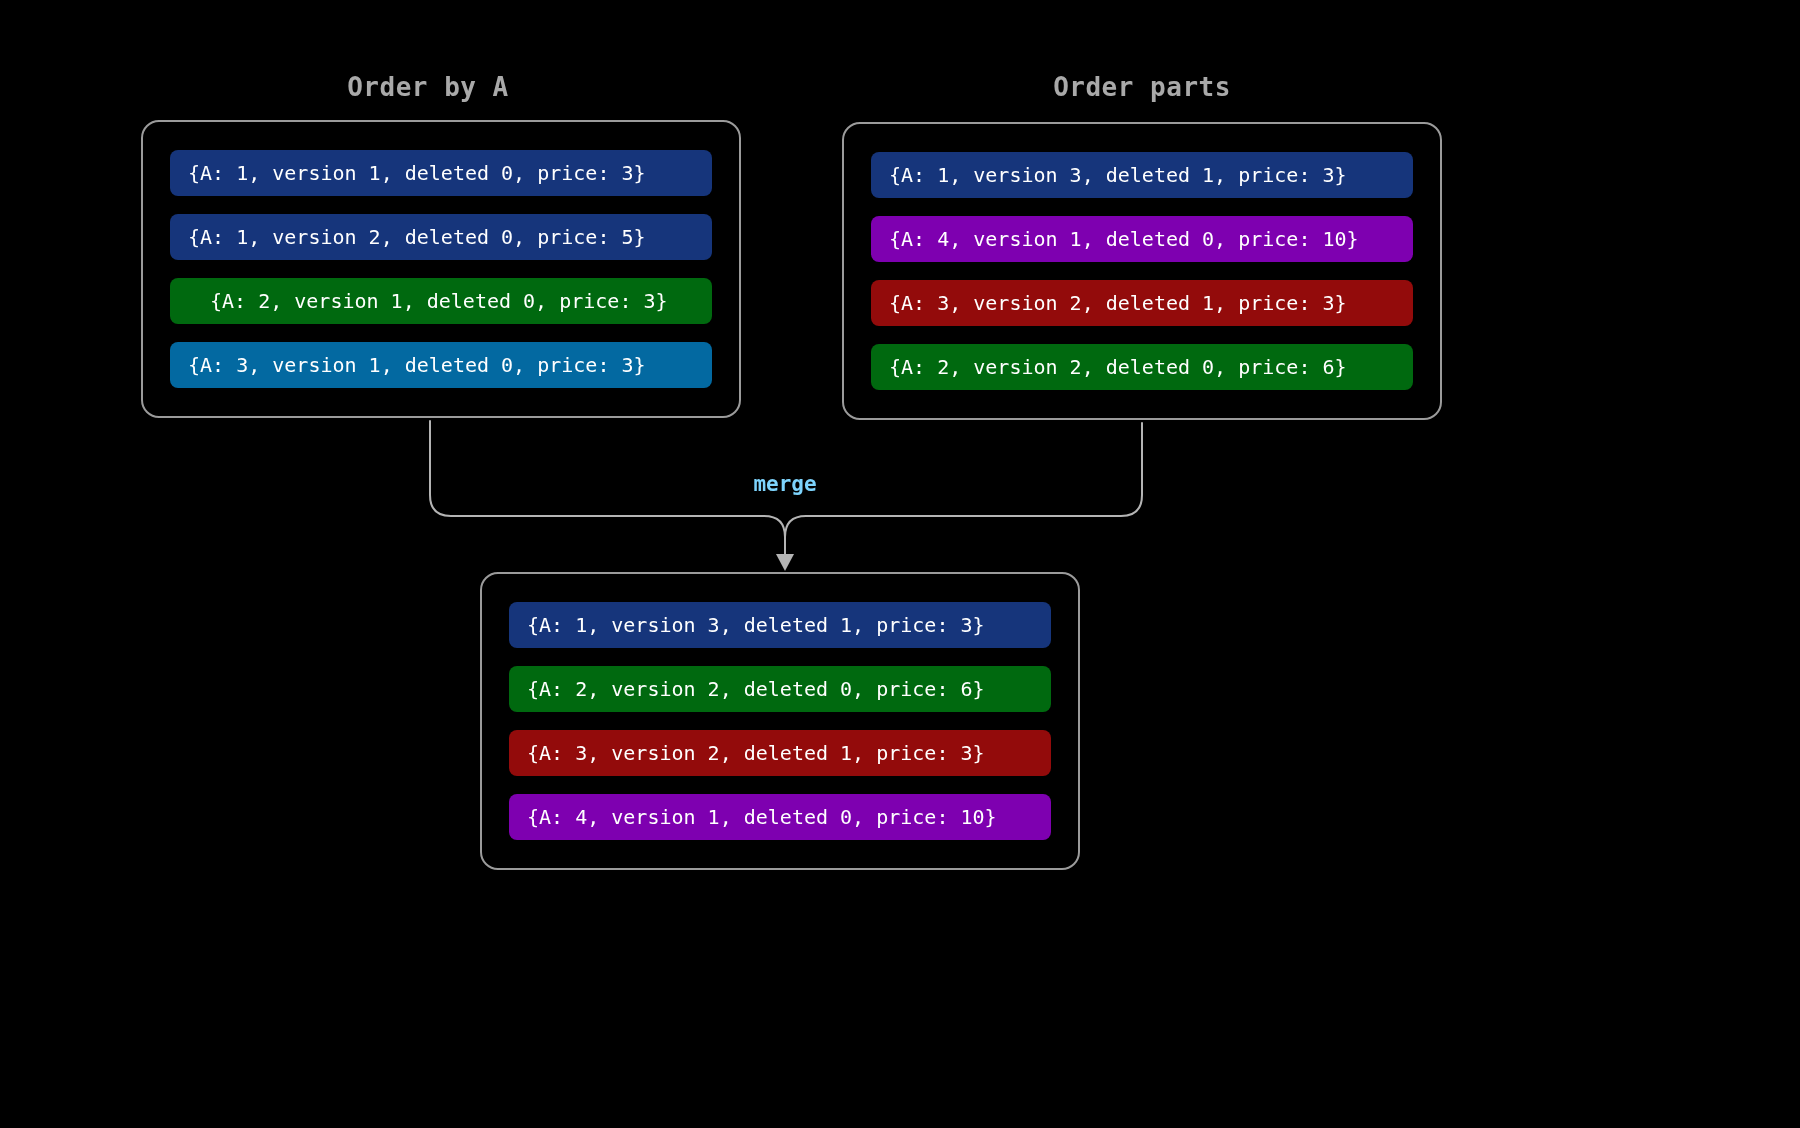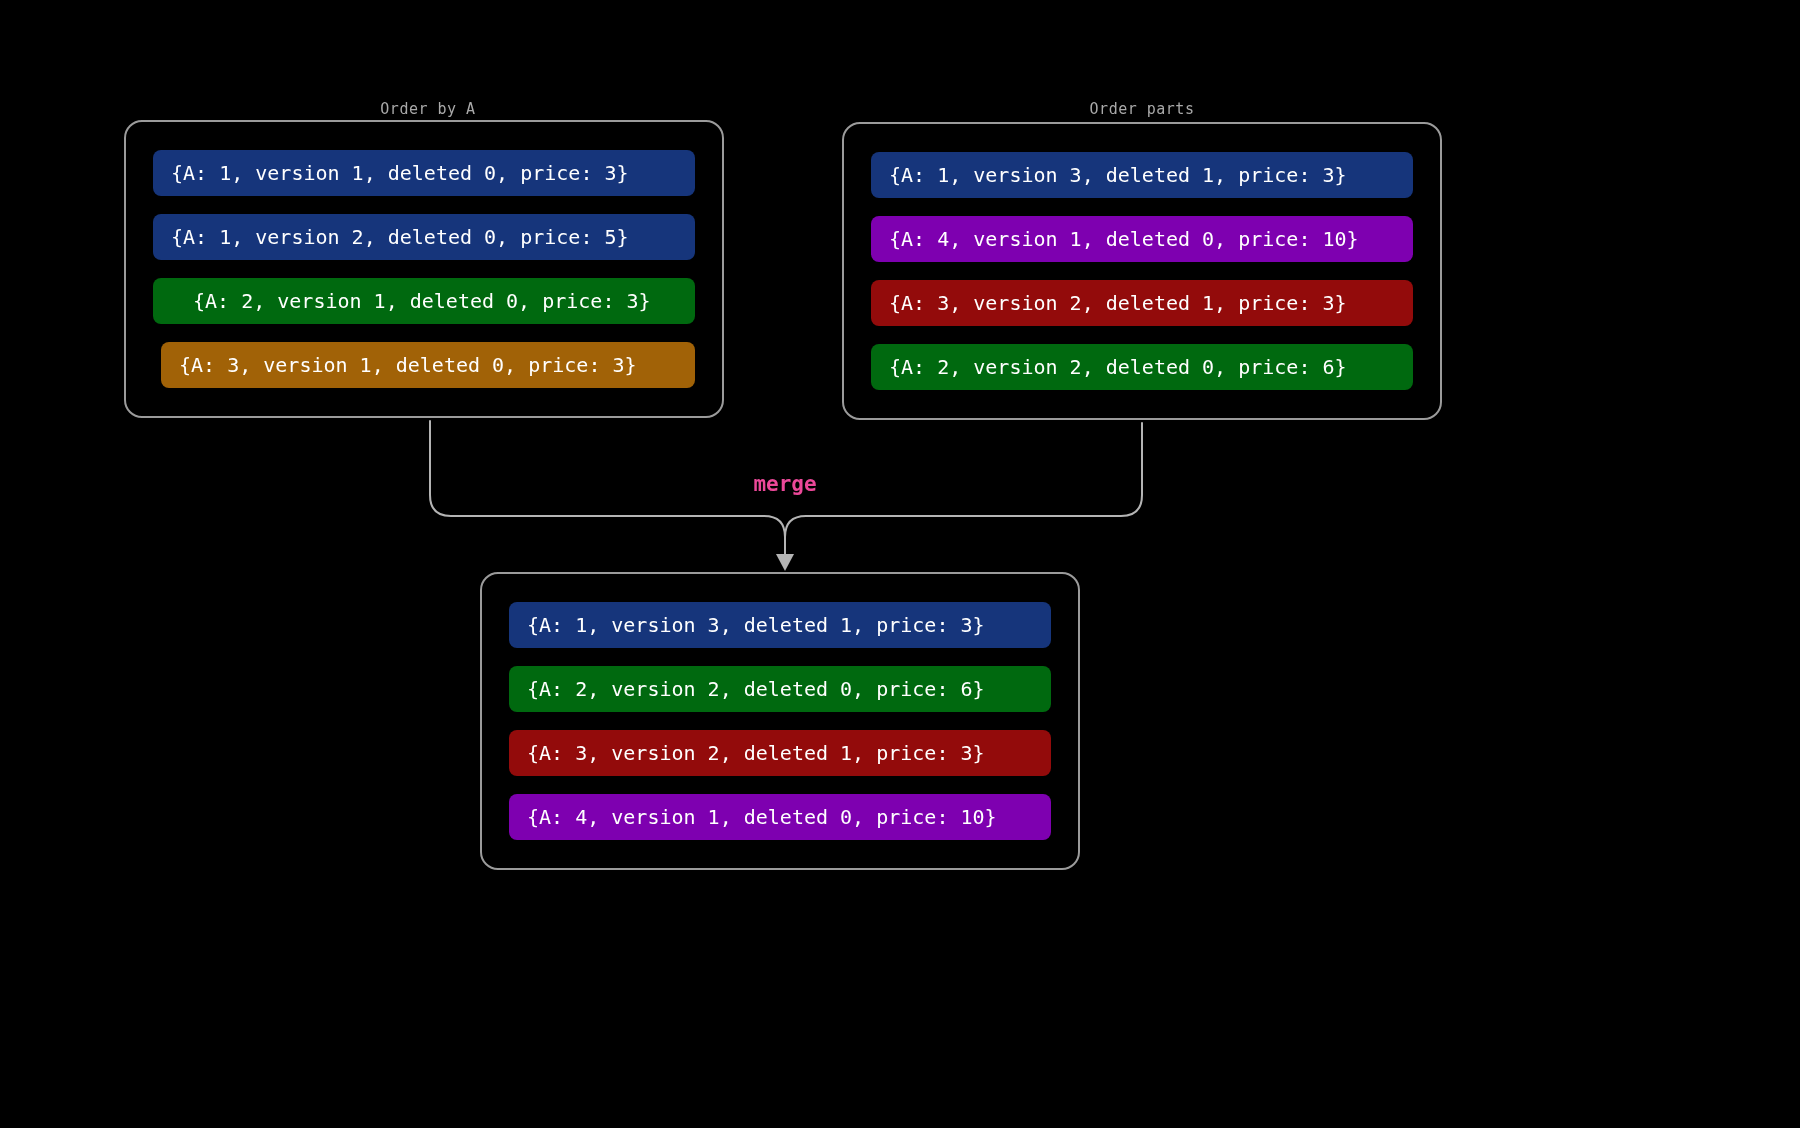--- a/index.html
+++ b/index.html
@@ -25,65 +25,64 @@
     display: flex;
     flex-direction: column;
     gap: 18px;
     background: #000000;
   }
   .panel-title {
     position: absolute;
     width: 600px;
     text-align: center;
     color: #a9a9a9;
-    font-size: 15px;
-    font-weight: 400;
+    font-size: 26px;
+    font-weight: 700;
     letter-spacing: 0.5px;
-    margin-top: 28px;
   }
   .data-row {
     height: 47px;
     border-radius: 8px;
     display: flex;
     align-items: center;
     padding: 0 18px;
     color: #ffffff;
     font-size: 20px;
     white-space: nowrap;
     overflow: hidden;
   }
   .merge-label {
     position: absolute;
     left: 705px;
     top: 472px;
     width: 160px;
     text-align: center;
-    color: #ec4899;
+    color: #7dd3fc;
     font-size: 21px;
     font-weight: 700;
   }
   .connector-svg {
     position: absolute;
     left: 0;
     top: 0;
     pointer-events: none;
   }
 </style>
 </head>
 <body>
 
 <div class="panel-title" style="left:128px; top:72px;">Order by A</div>
 
 <div class="panel-title" style="left:842px; top:72px;">Order parts</div>
 
-<div class="panel" style="left:124px; top:120px;">
+<div class="panel" style="left:141px; top:120px;">
   <div class="data-row" style="background-color: rgb(22, 53, 123);">{A: 1, version 1, deleted 0, price: 3}</div>
   <div class="data-row" style="background-color: rgb(22, 53, 123);">{A: 1, version 2, deleted 0, price: 5}</div>
   <div class="data-row" style="background-color: rgb(0, 105, 15); padding-left: 40px;">{A: 2, version 1, deleted 0, price: 3}</div>
-  <div class="data-row" style="background-color: #a16207; margin-left: 8px;">{A: 3, version 1, deleted 0, price: 3}</div>
+  <div class="data-row" style="background-color: #0369a1;">{A: 3, version 1, deleted 0, price: 3}</div>
 </div>
 
 <div class="panel" style="left:842px; top:122px;">
   <div class="data-row" style="background-color: rgb(22, 53, 123);">{A: 1, version 3, deleted 1, price: 3}</div>
   <div class="data-row" style="background-color: rgb(126, 0, 176);">{A: 4, version 1, deleted 0, price: 10}</div>
   <div class="data-row" style="background-color: rgb(147, 11, 11);">{A: 3, version 2, deleted 1, price: 3}</div>
   <div class="data-row" style="background-color: rgb(0, 105, 15);">{A: 2, version 2, deleted 0, price: 6}</div>
 </div>
 
 <svg class="connector-svg" width="1800" height="1128" viewBox="0 0 1800 1128">

